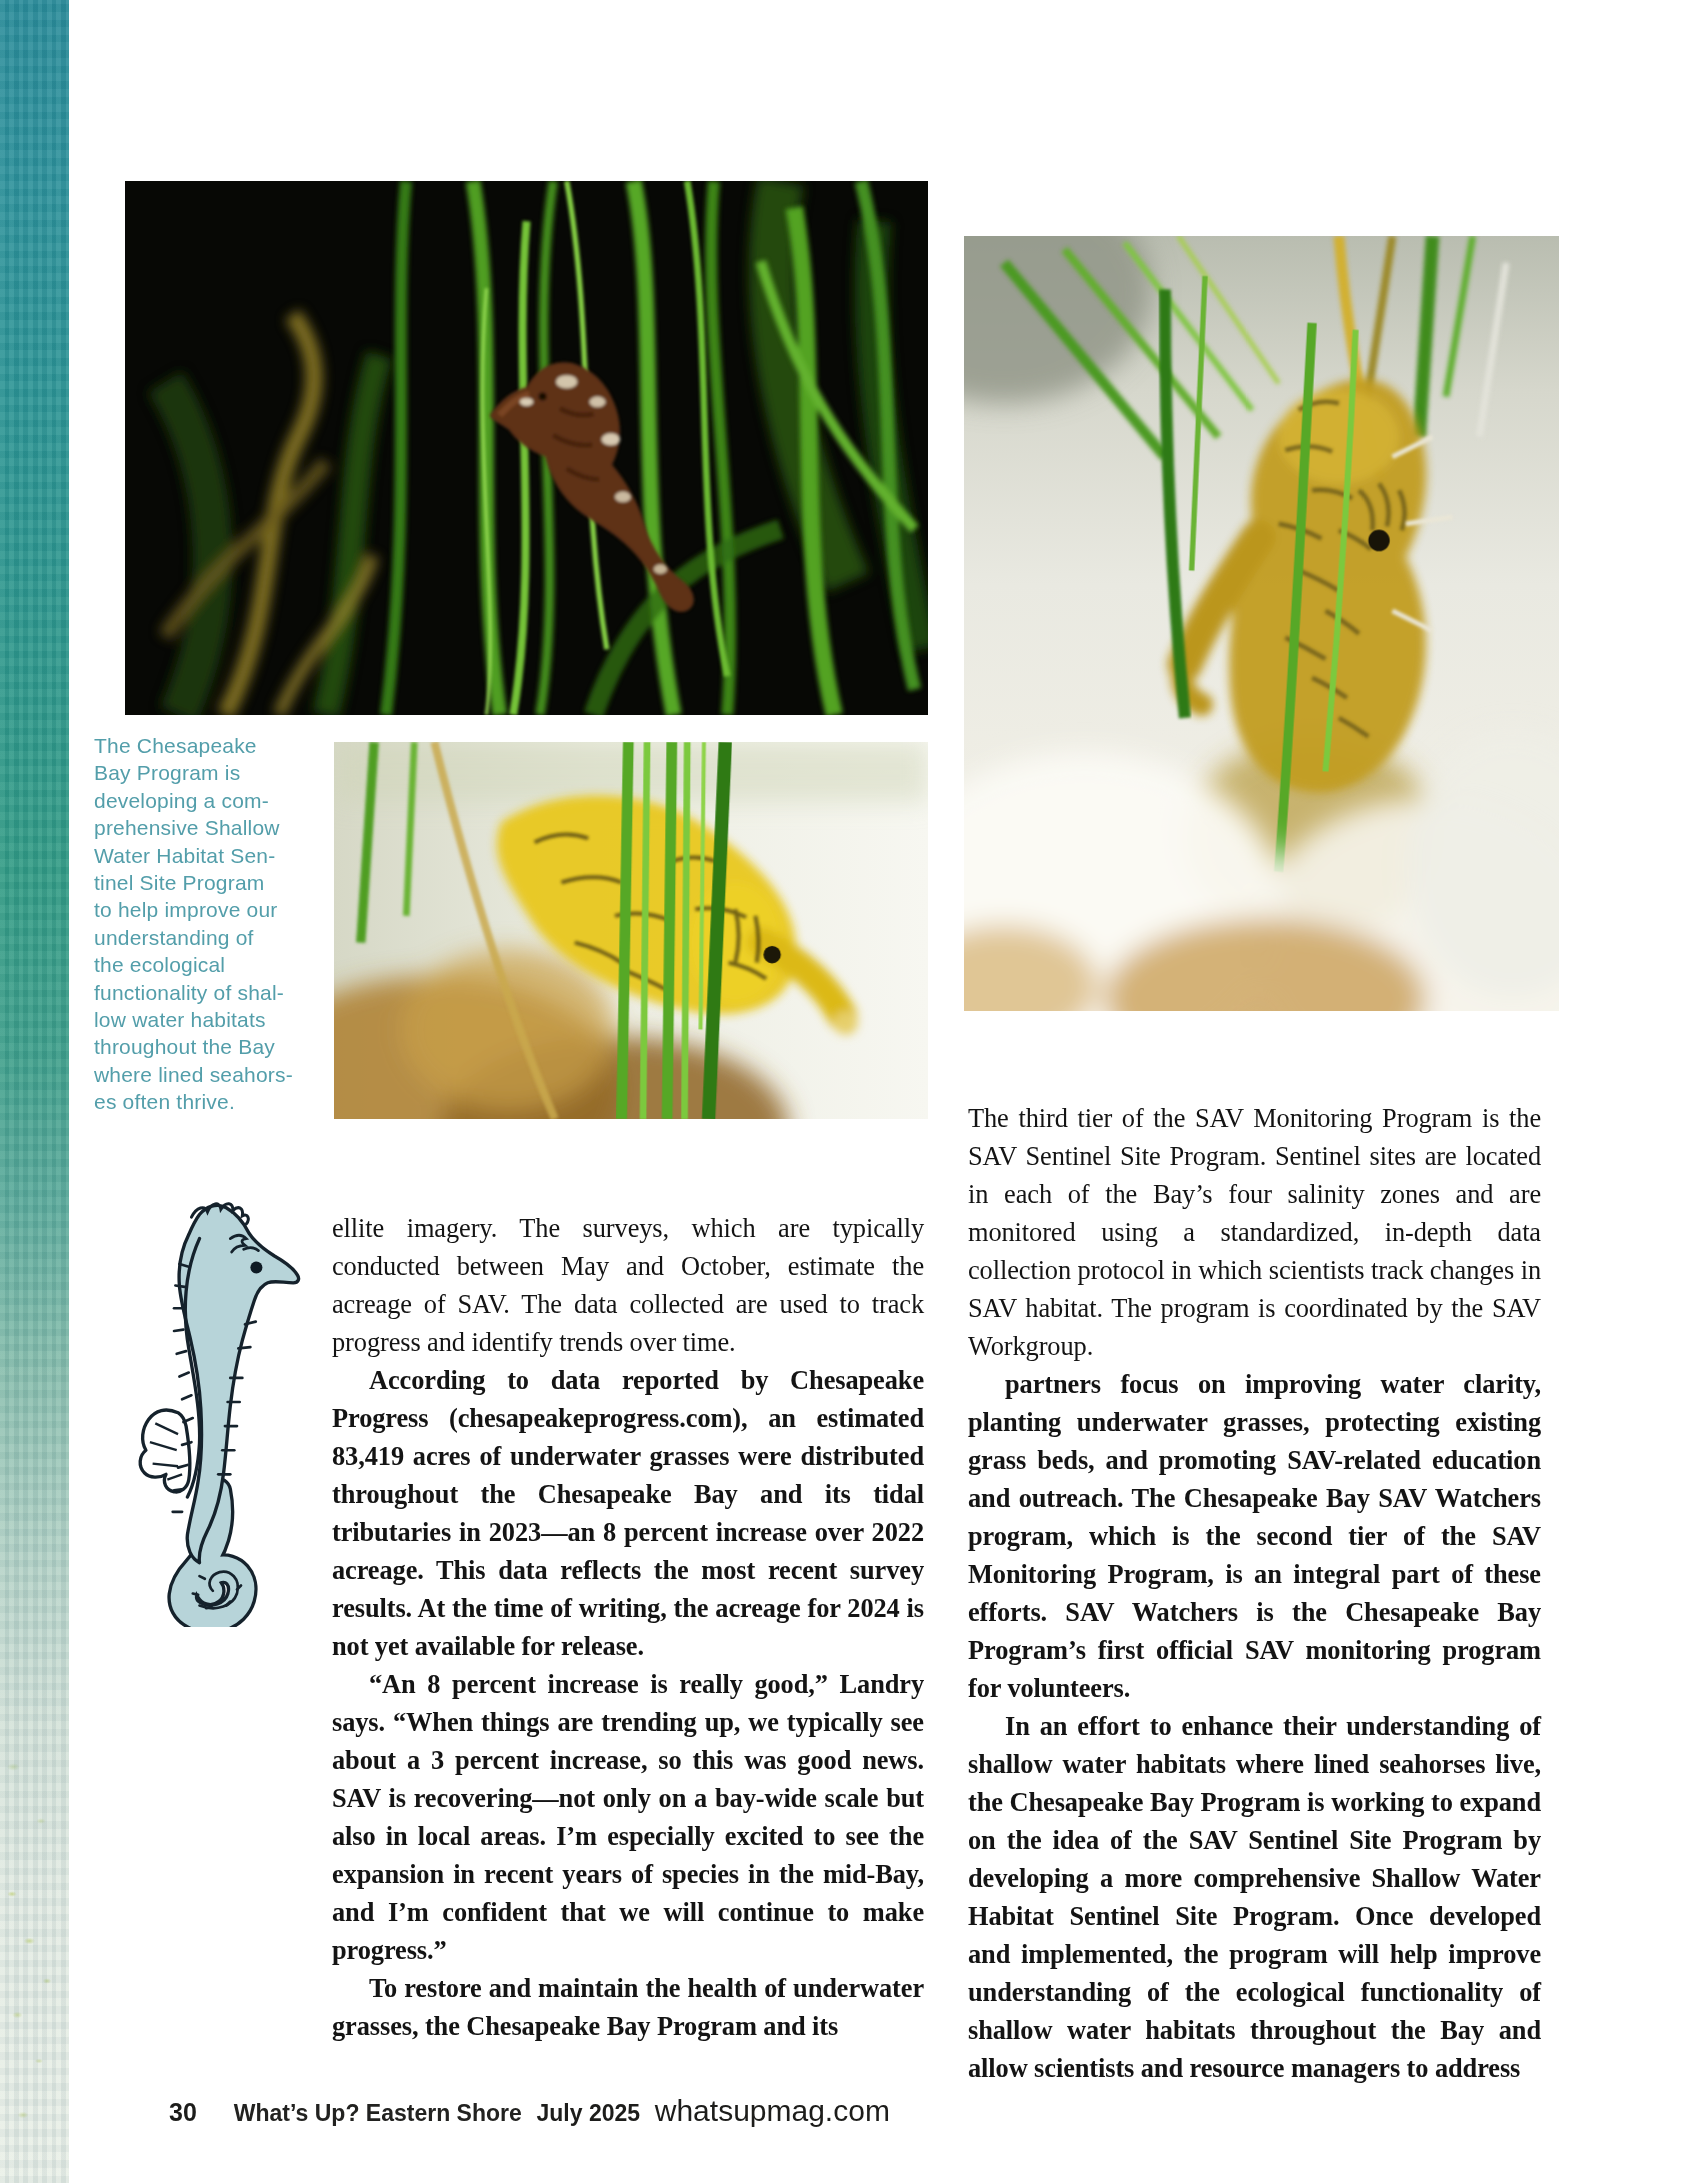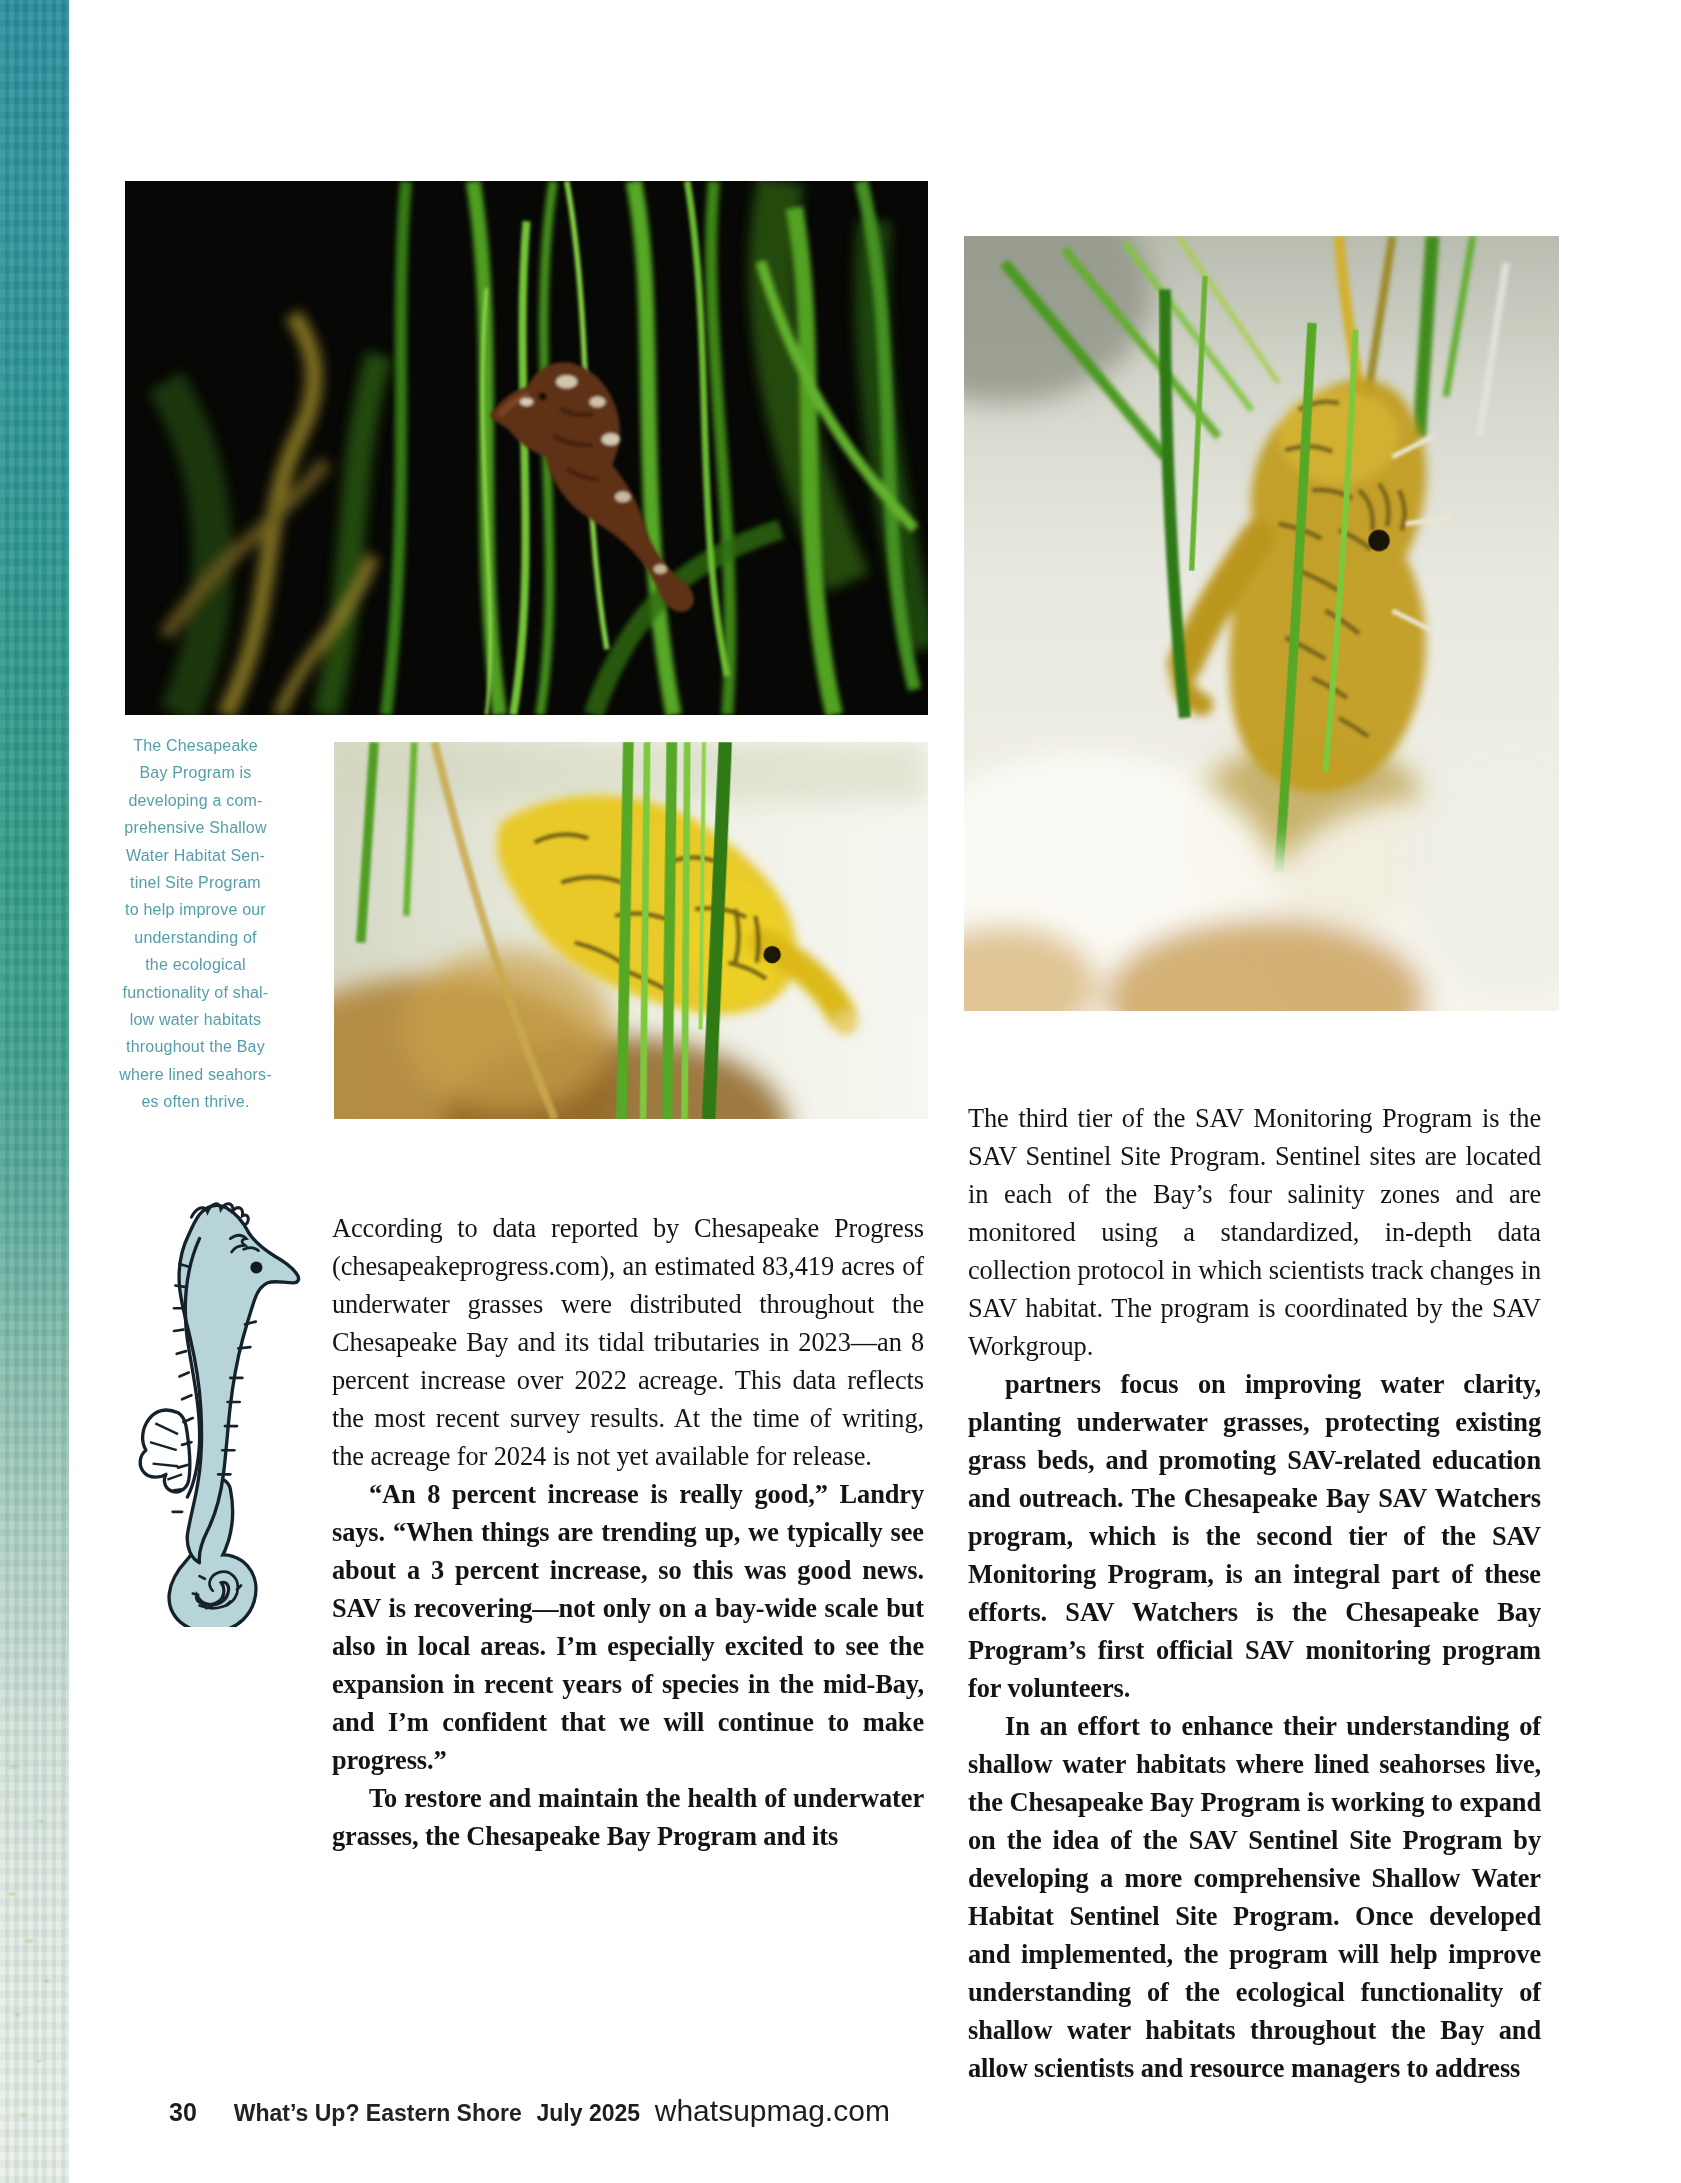--- a/index.html
+++ b/index.html
@@ -34,21 +34,21 @@
       radial-gradient(6.7px 4px at 41px 1821px,rgba(150,180,70,.3),transparent 70%);
   }
   .photo{position:absolute;overflow:hidden;background:#ddd;}
   .photo svg{display:block;width:100%;height:100%;}
   #photo-top{left:125px;top:181px;width:803px;height:534px;}
   #photo-middle{left:334px;top:742px;width:594px;height:377px;}
   #photo-right{left:964px;top:236px;width:595px;height:775px;}
 
   .caption{
     position:absolute;left:94px;top:732px;width:203px;
-    font-size:16px;line-height:27.4px;color:#539eaa;text-align:center;
+    font-size:21px;line-height:27.4px;color:#539eaa;text-align:left;
     white-space:pre-line;letter-spacing:0.2px;font-weight:400;
   }
   .illustration{position:absolute;left:99px;top:1177px;width:209px;height:450px;}
   .illustration svg{display:block;width:100%;height:100%;}
 
   .bodycol{
     position:absolute;
     font-family:"Liberation Serif", serif;
     font-size:26.4px;line-height:38px;letter-spacing:-0.1px;
     color:#141414;text-align:justify;
@@ -350,20 +350,21 @@
         <path d="M160,644 L168,642"></path>
       <path d="M190,640 L196,634"></path>
         <path d="M206,616 L212,610"></path>
     </g>
 
     <path d="M150,640 C176,650 200,640 206,622 C212,600 196,586 180,590 C166,594 160,608 170,618" fill="none" stroke="#15222c" stroke-width="4" stroke-linecap="round"></path>
   </svg>
 </div>
 
 <div class="bodycol" id="col-left">
+  <p>ellite imagery. The surveys, which are typically conducted between May and October, estimate the acreage of SAV. The data collected are used to track progress and identify trends over time.</p>
   <p>According to data reported by Chesapeake Progress (chesapeakeprogress.com), an estimated 83,419 acres of underwater grasses were distributed throughout the Chesapeake Bay and its tidal tributaries in 2023—an 8 percent increase over 2022 acreage. This data reflects the most recent survey results. At the time of writing, the acreage for 2024 is not yet available for release.</p>
   <p>“An 8 percent increase is really good,” Landry says. “When things are trending up, we typically see about a 3 percent increase, so this was good news. SAV is recovering—not only on a bay-wide scale but also in local areas. I’m especially excited to see the expansion in recent years of species in the mid-Bay, and I’m confident that we will continue to make progress.”</p>
   <p>To restore and maintain the health of underwater grasses, the Chesapeake Bay Program and its</p>
 </div>
 <div class="bodycol" id="col-right">
   <p>The third tier of the SAV Monitoring Program is the SAV Sentinel Site Program. Sentinel sites are located in each of the Bay’s four salinity zones and are monitored using a standardized, in-depth data collection protocol in which scientists track changes in SAV habitat. The program is coordinated by the SAV Workgroup.</p>
   <p>partners focus on improving water clarity, planting underwater grasses, protecting existing grass beds, and promoting SAV-related education and outreach. The Chesapeake Bay SAV Watchers program, which is the second tier of the SAV Monitoring Program, is an integral part of these efforts. SAV Watchers is the Chesapeake Bay Program’s first official SAV monitoring program for volunteers.</p>
   <p>In an effort to enhance their understanding of shallow water habitats where lined seahorses live, the Chesapeake Bay Program is working to expand on the idea of the SAV Sentinel Site Program by developing a more comprehensive Shallow Water Habitat Sentinel Site Program. Once developed and implemented, the program will help improve understanding of the ecological functionality of shallow water habitats throughout the Bay and allow scientists and resource managers to address</p>
 </div>
 

